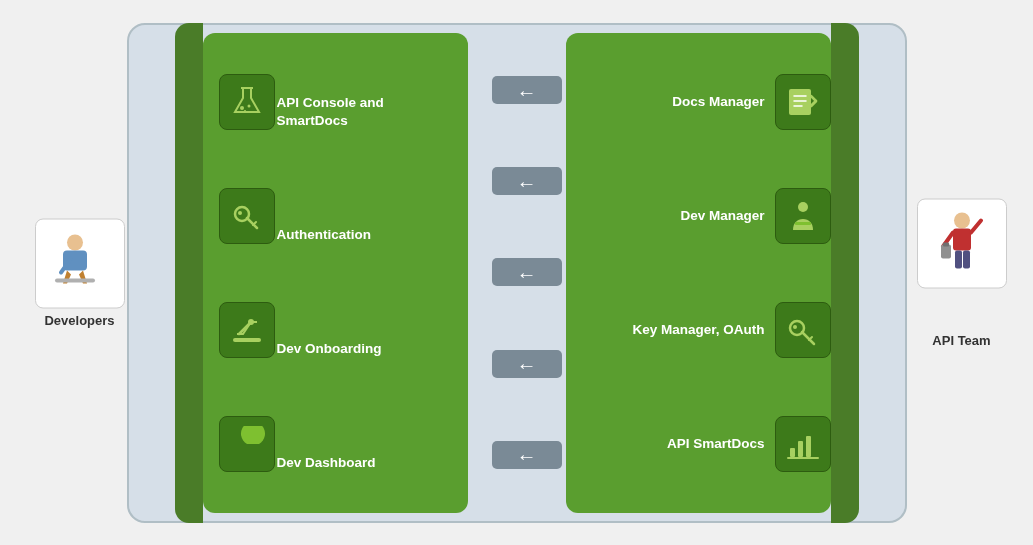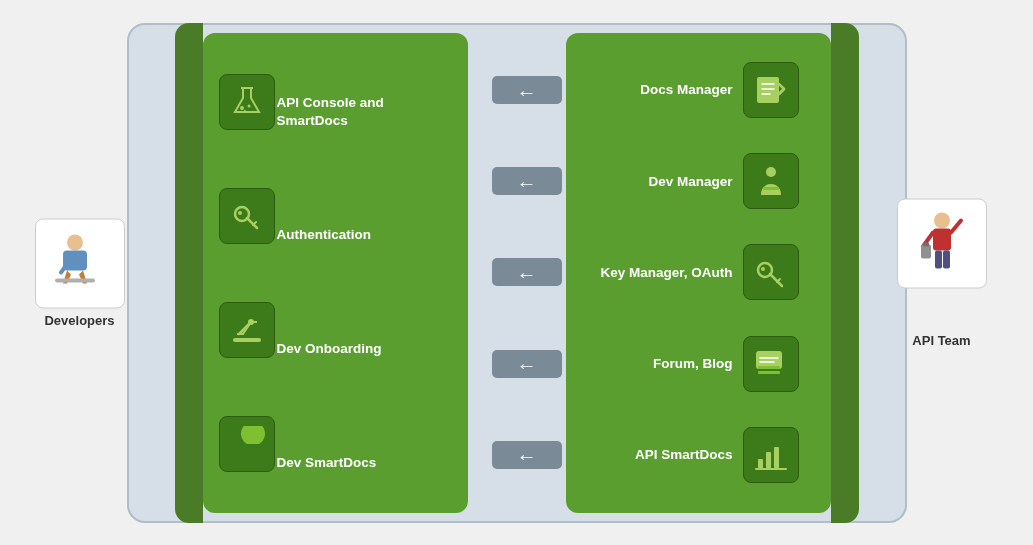--- a/index.html
+++ b/index.html
@@ -76,21 +76,21 @@
       top: 20px;
       width: 265px;
       height: 480px;
       background: #5a9e2f;
       border-radius: 12px;
       z-index: 3;
       display: flex;
       flex-direction: column;
       align-items: center;
       justify-content: space-around;
-      padding: 12px 32px;
+      padding: 12px 0;
     }
     
     .middle-area {
       position: absolute;
       left: 441px;
       top: 20px;
       width: 118px;
       height: 480px;
       background: #d6dfe8;
       z-index: 2;
@@ -168,21 +168,21 @@
       flex-direction: column;
       align-items: center;
       z-index: 5;
     }
     .person-figure-left {
       left: 8px;
       top: 50%;
       transform: translateY(-50%);
     }
     .person-figure-right {
-      right: 20px;
+      right: 0;
       top: 50%;
       transform: translateY(-50%);
       gap: 40px;
     }
     .person-box {
       background: white;
       border: 1px solid #ccc;
       border-radius: 8px;
       width: 90px;
       height: 90px;
@@ -249,21 +249,21 @@
     </div>
 
 
     <div class="panel-row">
       <div class="icon-box">
         <svg viewBox="0 0 36 36" fill="none">
           <path d="M18 18 L18 6 A12 12 0 0 1 30 18 Z" fill="#a8d060"></path>
           <path d="M18 18 A12 12 0 1 1 30 18 Z" fill="#7ec030"></path>
         </svg>
       </div>
-      <span class="row-label">Dev SmartDocs</span>
+      <span class="row-label">Dev Dashboard</span>
     </div>
   </div>
 
   <div class="middle-area">
     <div class="arrow-connector">
       <div class="arrow-box">←</div>
     </div>
     <div class="arrow-connector">
       <div class="arrow-box">←</div>
     </div>
@@ -309,31 +309,20 @@
           <circle cx="12" cy="16" r="7" stroke="#a8d060" stroke-width="2.5" fill="none"></circle>
           <path d="M17 20l12 12" stroke="#a8d060" stroke-width="2.5" stroke-linecap="round"></path>
           <path d="M24 28l3-3" stroke="#a8d060" stroke-width="2" stroke-linecap="round"></path>
           <circle cx="10" cy="15" r="2" fill="#a8d060"></circle>
         </svg>
       </div>
       <span class="row-label-right">Key Manager,
 OAuth</span>
     </div>
 
-    <div class="panel-row-right">
-      <div class="icon-box">
-        <svg viewBox="0 0 36 36" fill="none">
-          <rect x="3" y="5" width="26" height="18" rx="3" fill="#a8d060"></rect>
-          <path d="M7 12h18M7 16h14" stroke="white" stroke-width="1.5" stroke-linecap="round"></path>
-          <rect x="5" y="20" width="22" height="3" rx="1" fill="#7ec030"></rect>
-          <rect x="5" y="25" width="22" height="3" rx="1" fill="#7ec030"></rect>
-        </svg>
-      </div>
-      <span class="row-label-right">Forum,  Blog</span>
-    </div>
 
     <div class="panel-row-right">
       <div class="icon-box">
         <svg viewBox="0 0 36 36" fill="none">
           <rect x="5" y="22" width="5" height="9" rx="1" fill="#a8d060"></rect>
           <rect x="13" y="15" width="5" height="16" rx="1" fill="#a8d060"></rect>
           <rect x="21" y="10" width="5" height="21" rx="1" fill="#a8d060"></rect>
           <path d="M3 32h30" stroke="#a8d060" stroke-width="2" stroke-linecap="round"></path>
         </svg>
       </div>

